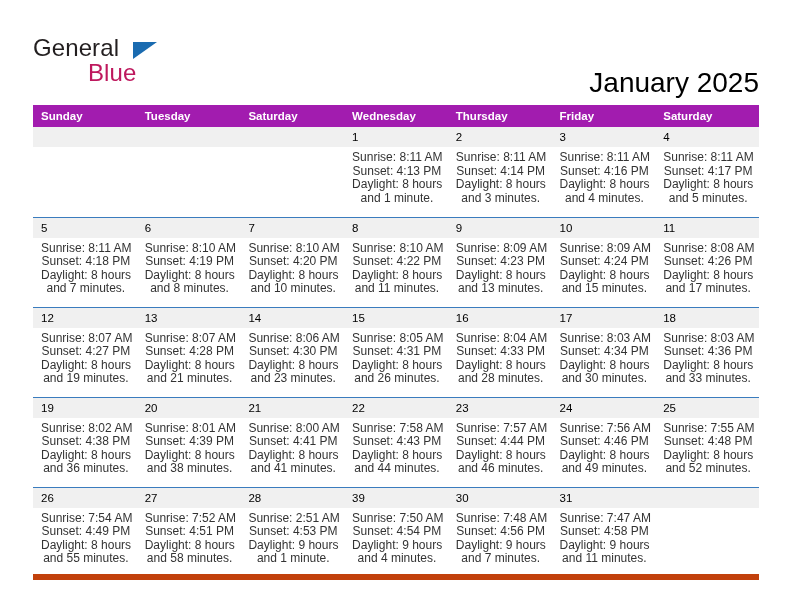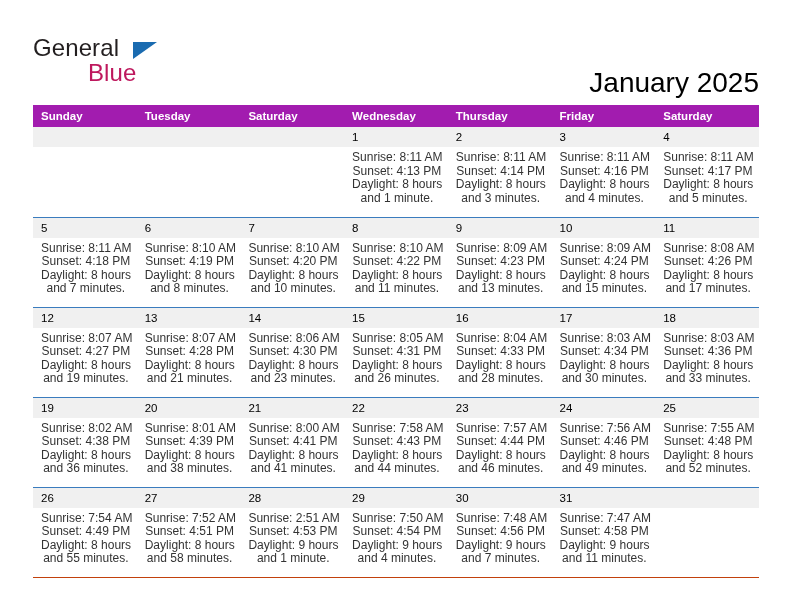--- a/index.html
+++ b/index.html
@@ -115,21 +115,21 @@
     padding: 0;
     height: 90px;
     box-sizing: border-box;
     border-top: 1px solid #3a7cbe;
     background: #ffffff;
   }
   .calendar tbody tr:first-child td {
     border-top: none;
   }
   .calendar tbody tr:last-child td {
-    border-bottom: 1px solid #c2410c;
+    border-bottom: 6px solid #c2410c;
   }
 
   .cell {
     height: 100%;
     box-sizing: border-box;
   }
   .daynum {
     background: #f0f0f0;
     font-size: 11.5px;
     color: #000000;
@@ -516,21 +516,21 @@
               <div class="details">
                 <div>Sunrise: 2:51 AM</div>
                 <div>Sunset: 4:53 PM</div>
                 <div>Daylight: 9 hours</div>
                 <div>and 1 minute.</div>
               </div>
             </div>
           </td>
           <td>
             <div class="cell">
-              <div class="daynum">29</div>
+              <div class="daynum">39</div>
               <div class="details">
                 <div>Sunrise: 7:50 AM</div>
                 <div>Sunset: 4:54 PM</div>
                 <div>Daylight: 9 hours</div>
                 <div>and 4 minutes.</div>
               </div>
             </div>
           </td>
           <td>
             <div class="cell">

